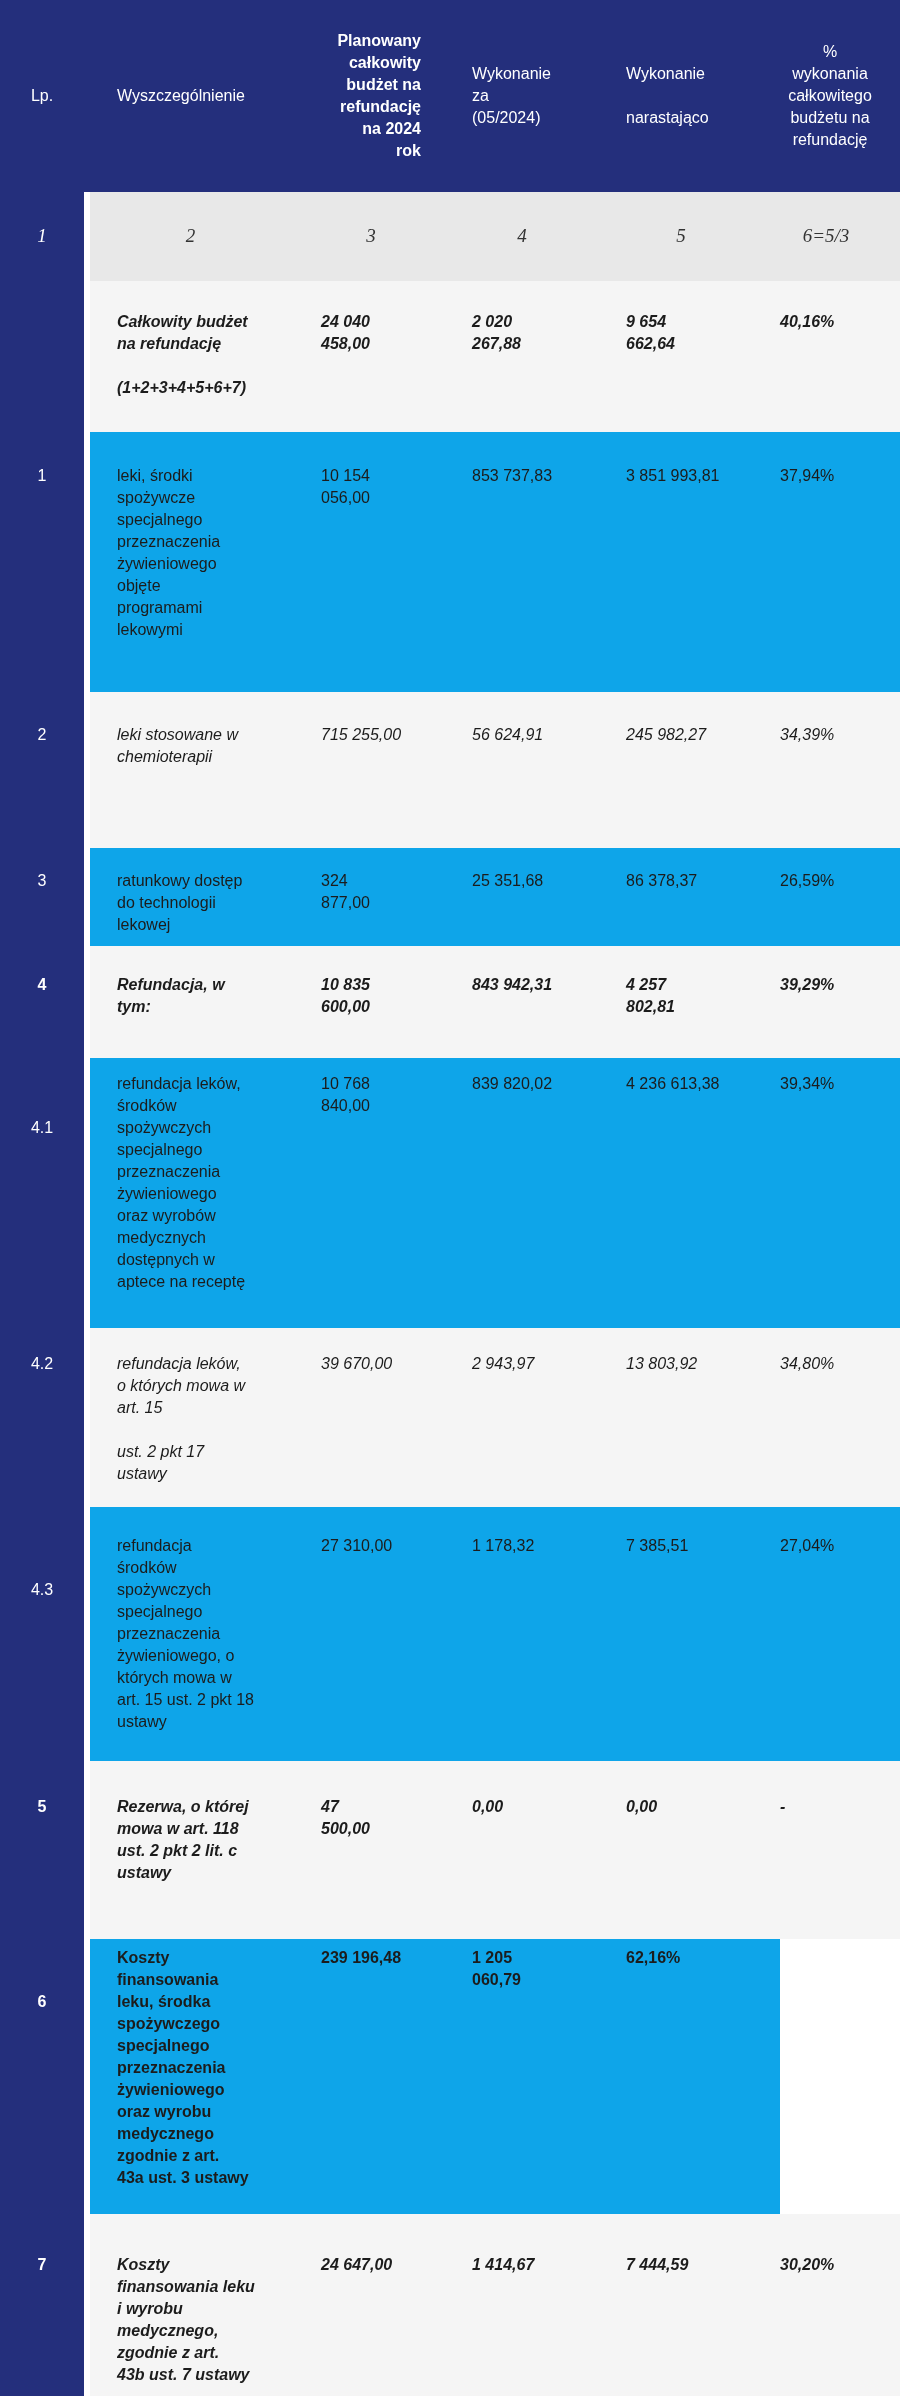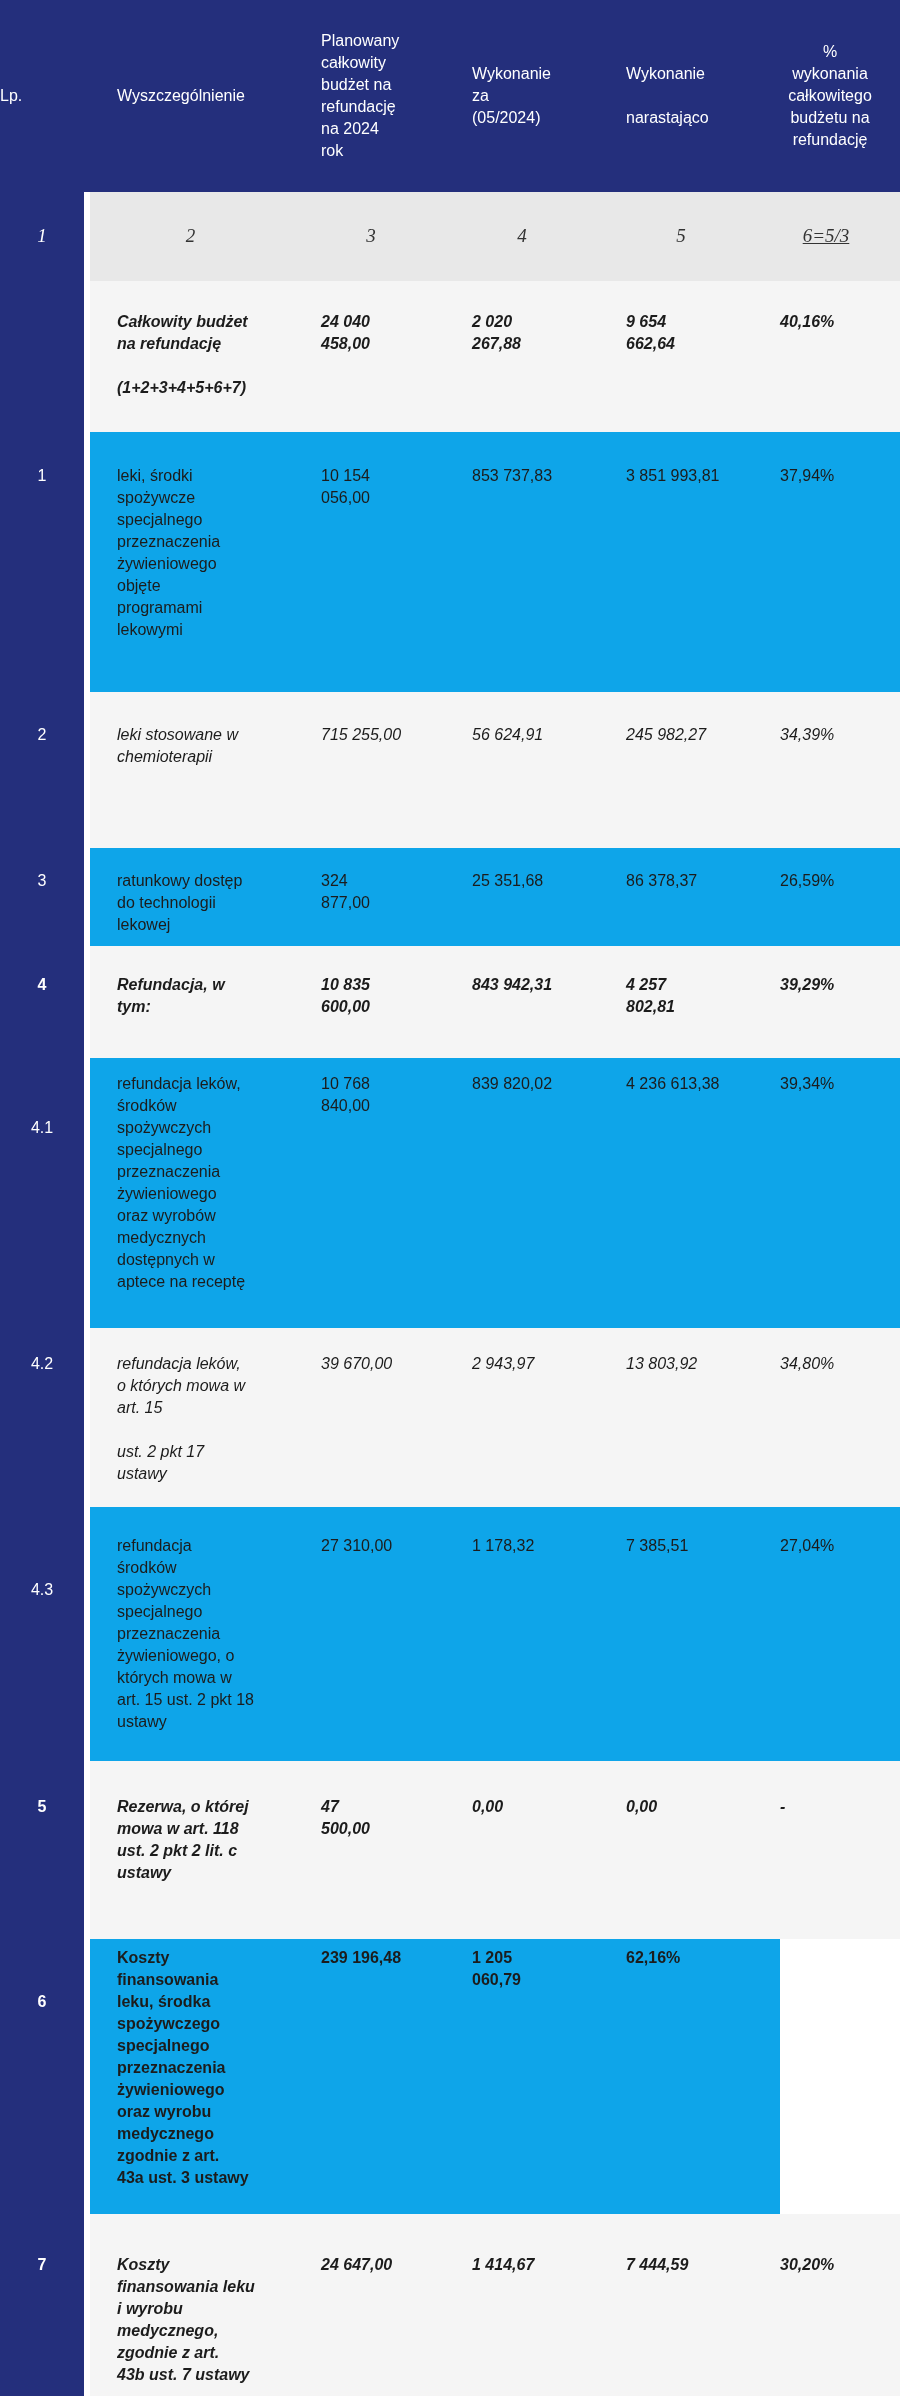--- a/index.html
+++ b/index.html
@@ -18,43 +18,43 @@
     grid-template-columns:84px 6px 231px 151px 154px 154px 120px;
   }
   
   .header-band{
     background:#242f7c;
     color:#ffffff;
     height:192px;
     align-items:center;
   }
   .header-band .hcell{white-space:pre-line;}
-  .hcell-lp{}
+  .hcell-lp{text-align:center;}
   .hcell-name{padding-left:27px;}
-  .hcell-planned{text-align:left;padding-right:51px;}
+  .hcell-planned{text-align:right;padding-right:51px;font-weight:bold;}
   .hcell-monthly{text-align:left;}
   .hcell-cumulative{text-align:left;}
   .hcell-percent{text-align:center;padding-right:20px;}
   
   .colnum-row .cell{
     padding-top:33px;padding-bottom:34px;
     font-family:"Liberation Serif", serif;
     font-style:italic;
     font-size:19px;
     color:#333333;
     text-align:center;
   }
   .colnum-row .lp{background:#242f7c;color:#ffffff;}
   .colnum-row .gap{background:#ffffff;padding:0;}
   .colnum-row .bg{background:#e8e8e8;}
   .colnum-row .c-name{padding-right:30px;}
   .colnum-row .c-planned{padding-right:51px;}
   .colnum-row .c-monthly{padding-right:54px;}
   .colnum-row .c-cumulative{padding-right:44px;}
-  .colnum-row .c-percent{padding-right:28px;text-decoration:underline;}
+  .colnum-row .c-percent{padding-right:28px;}
   
   .trow .cell{
     padding-top:var(--pt,30px);
     padding-bottom:var(--pb,30px);
     white-space:pre-line;
     vertical-align:top;
   }
   .trow .lp{
     background:#242f7c;color:#ffffff;text-align:center;padding-top:var(--lpt,var(--pt,30px));
   }

